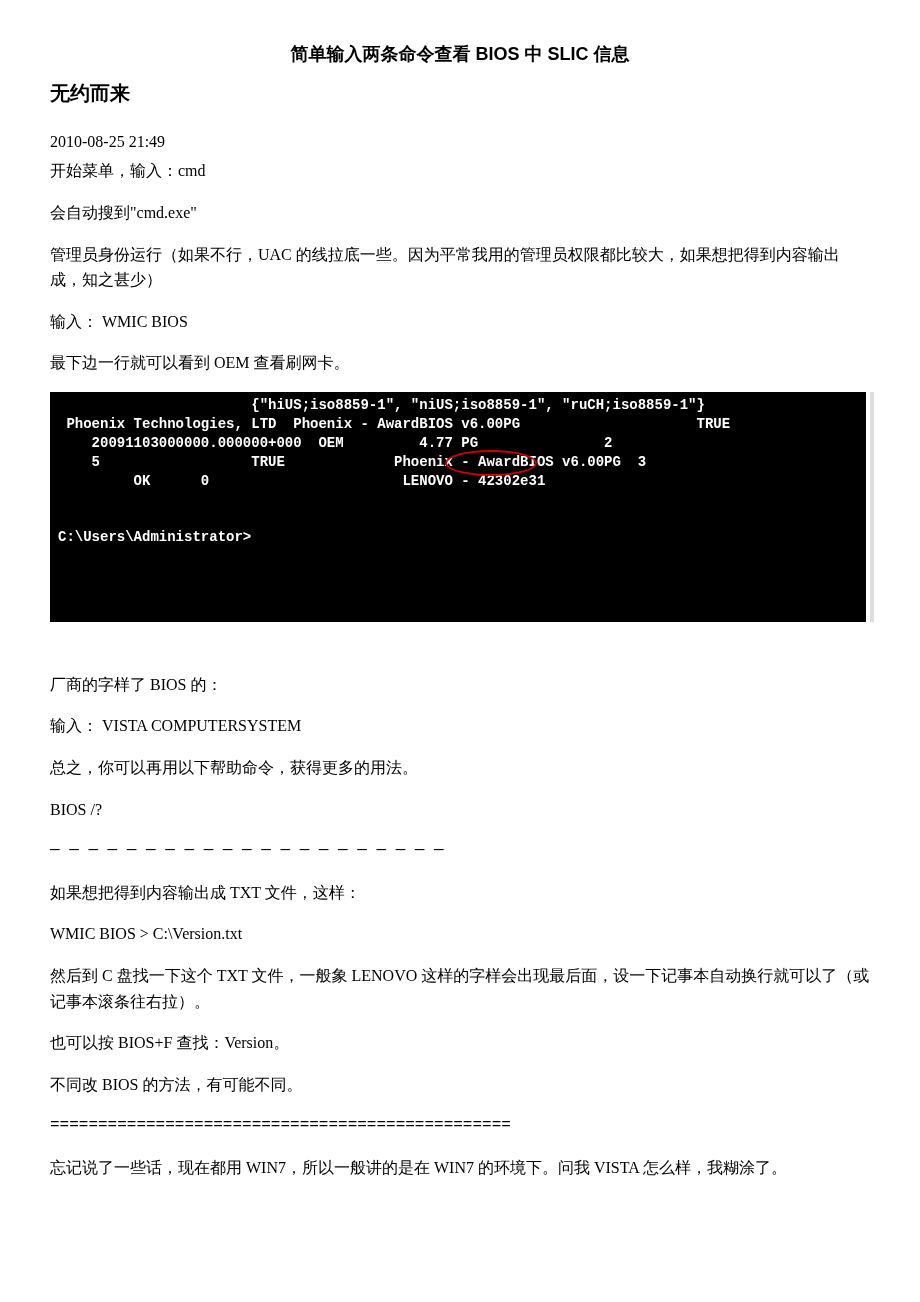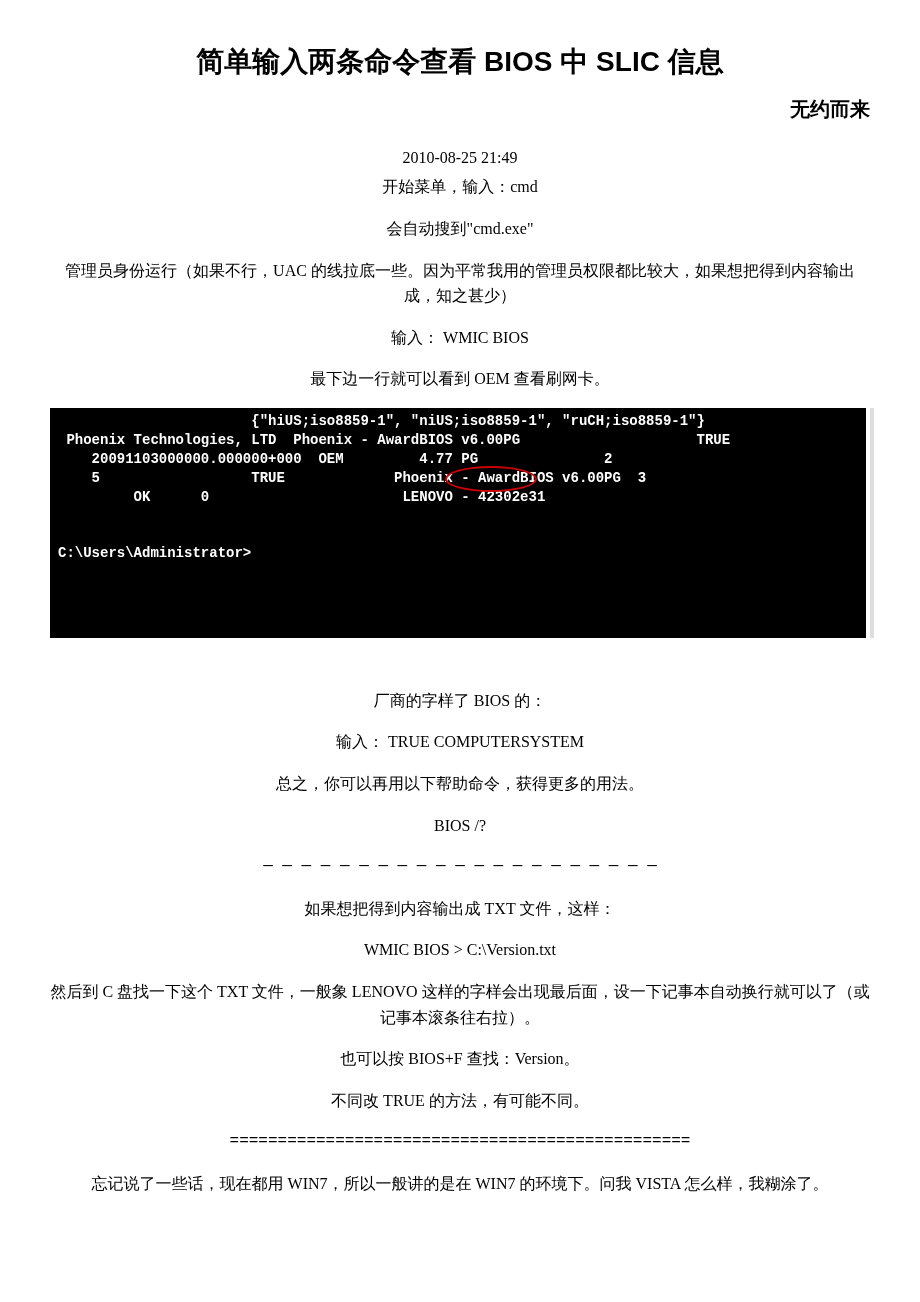--- a/index.html
+++ b/index.html
@@ -7,35 +7,34 @@
     padding: 30px 50px;
     font-family: "SimSun", "宋体", serif;
     font-size: 16px;
     line-height: 1.6;
     color: #000;
     background: #fff;
     width: 820px;
   }
   h1 {
     text-align: center;
-    font-size: 28px;
+    font-size: 18px;
     font-weight: bold;
     margin: 10px 0 8px 0;
     font-family: "SimHei", "黑体", sans-serif;
   }
   h2 {
-    text-align: right;
+    text-align: left;
     font-size: 20px;
     font-weight: bold;
     margin: 8px 0 20px 0;
     font-family: "SimHei", "黑体", sans-serif;
   }
   p {
     margin: 16px 0;
-    text-align: center;
   }
   .meta {
     margin: 4px 0;
   }
   .terminal {
     background: #000;
     color: #fff;
     font-family: "Consolas", "Courier New", monospace;
     font-size: 14px;
     padding: 4px 8px 18px 8px;
@@ -88,33 +87,33 @@
 
 
 <span>C:\Users\Administrator&gt;</span>
 <div class="circle"></div>
 
 
 </div>
 
 <p>厂商的字样了 BIOS 的：</p>
 
-<p>输入： TRUE COMPUTERSYSTEM</p>
+<p>输入： VISTA COMPUTERSYSTEM</p>
 
 <p>总之，你可以再用以下帮助命令，获得更多的用法。</p>
 
 <p>BIOS /?</p>
 
 <p class="dashes">— — — — — — — — — — — — — — — — — — — — —</p>
 
 <p>如果想把得到内容输出成 TXT 文件，这样：</p>
 
 <p>WMIC BIOS &gt; C:\Version.txt</p>
 
 <p>然后到 C 盘找一下这个 TXT 文件，一般象 LENOVO 这样的字样会出现最后面，设一下记事本自动换行就可以了（或记事本滚条往右拉）。</p>
 
 <p>也可以按 BIOS+F 查找：Version。</p>
 
-<p>不同改 TRUE 的方法，有可能不同。</p>
+<p>不同改 BIOS 的方法，有可能不同。</p>
 
 <p class="equals">================================================</p>
 
 <p>忘记说了一些话，现在都用 WIN7，所以一般讲的是在 WIN7 的环境下。问我 VISTA 怎么样，我糊涂了。</p>
 
 </body></html>

